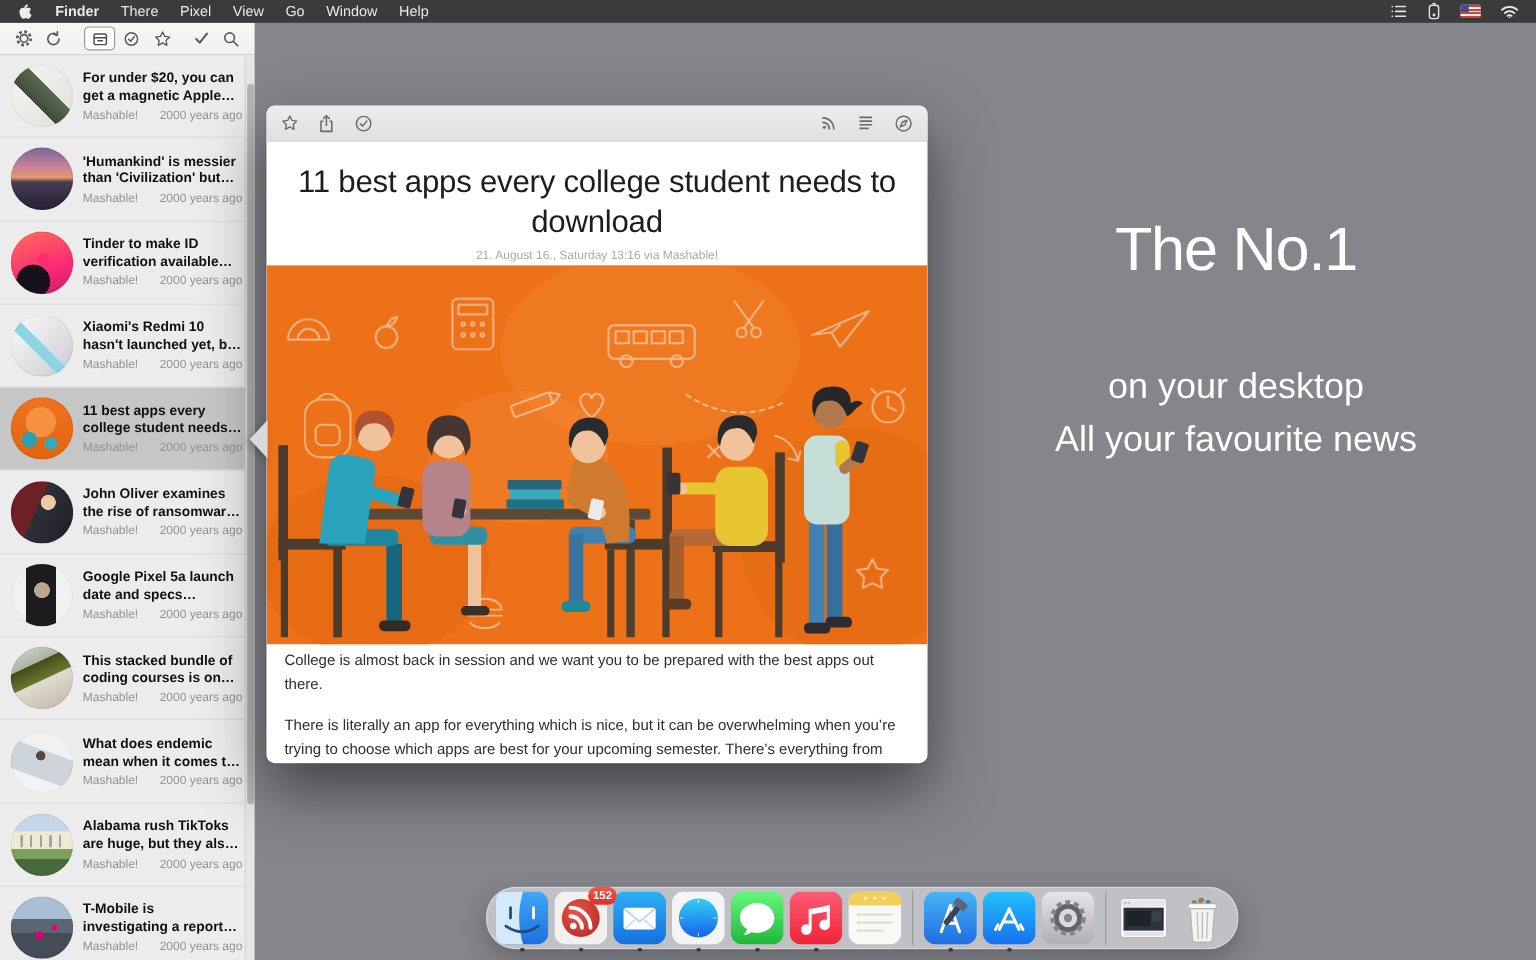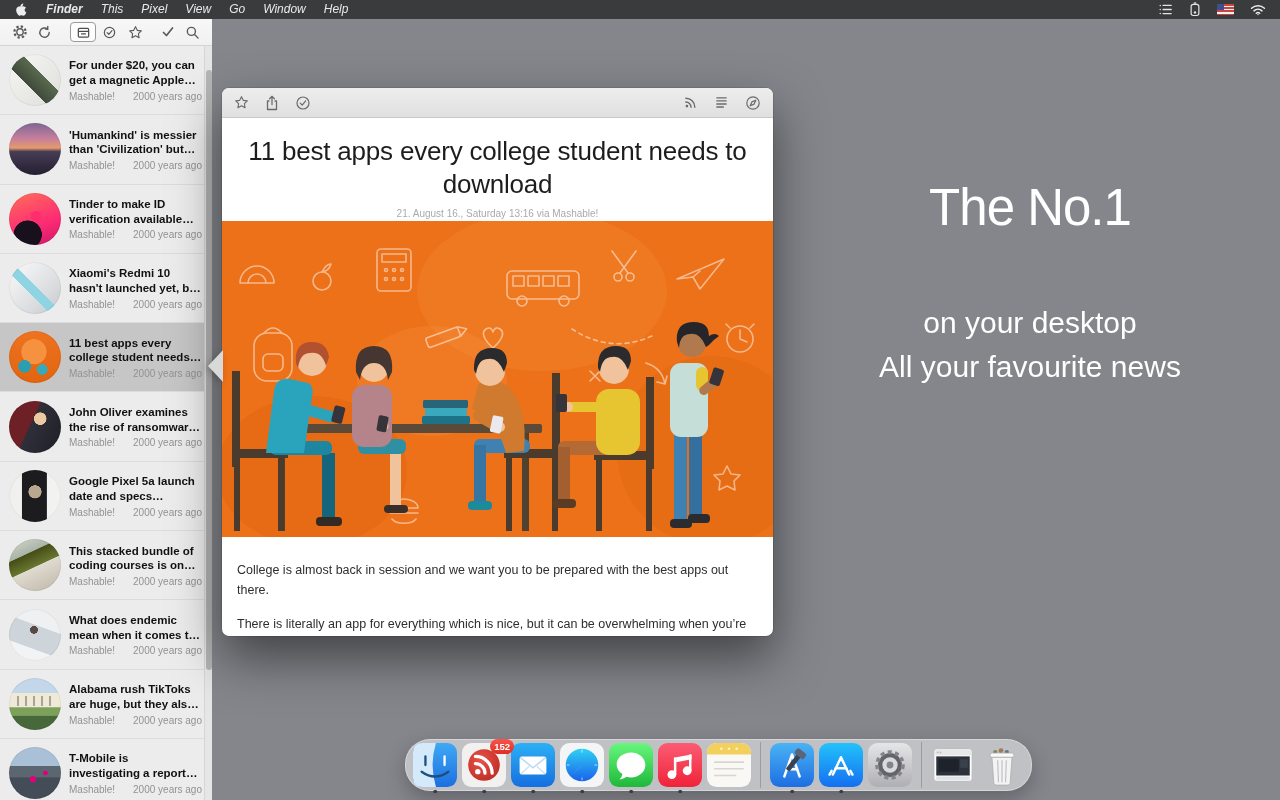--- a/index.html
+++ b/index.html
@@ -10,21 +10,21 @@
     position:relative;
   }
 
   
   .menubar {
     position:absolute; top:0; left:0; width:1280px; height:19px;
     background:#3a3b3d; display:flex; align-items:center;
     color:#e9e9ea; font-size:12px; z-index:50;
   }
   .menubar .apple { padding:0 10px 0 14px; display:flex; align-items:center; }
-  .menu-item { padding:0 9px; line-height:19px;font-style:italic; }
+  .menu-item { padding:0 9px; line-height:19px; }
   .menu-item.bold { font-weight:bold; }
   .menubar-right { margin-left:auto; display:flex; align-items:center; gap:16px; padding-right:14px; }
   .statusicon { display:flex; align-items:center; }
 
   
   .sidebar {
     position:absolute; top:19px; left:0; width:212px; height:781px;
     background:#ececec; z-index:20;
   }
   .side-toolbar {
@@ -86,21 +86,21 @@
   .win-toolbar .spacer { flex:1; }
   .win-icon { display:flex; align-items:center; justify-content:center; }
 
   .article { text-align:center; }
   .article h1 {
     font-size:26px; font-weight:400; color:#1d1d1d; line-height:1.25;
     margin:17px 26px 8px; letter-spacing:-0.2px;
   }
   .article .dateline { font-size:10px; color:#aaa; margin-bottom:2px; }
   .hero { width:551px; height:316px; display:block; }
-  .article-body { text-align:left; padding:23px 15px; font-size:12.5px; color:#2e2e2e; line-height:1.6; }
+  .article-body { text-align:left; padding:3px 15px; font-size:12.5px; color:#2e2e2e; line-height:1.6; }
   .article-body p + p { margin-top:14px; }
 
   
   .desk-head {
     position:absolute; left:845px; top:172px; width:370px;
     text-align:center; color:#fff; z-index:5;
   }
   .desk-head .big { font-size:51px; line-height:1.4; font-weight:400; letter-spacing:-1px; }
   .desk-head .small { font-size:30px; line-height:1.45; margin-top:58px; }
 
@@ -129,21 +129,21 @@
 </style>
 </head>
 <body>
 
 <div class="menubar">
   <span class="apple">
     <svg width="13" height="15" viewBox="0 0 20 24">
         <path fill="#ececec" d="M13.1,6.2c0.8-1,1.4-2.4,1.2-3.8c-1.2,0.1-2.6,0.8-3.4,1.8C10.1,5.1,9.5,6.6,9.7,8C11,8.1,12.3,7.3,13.1,6.2z M16.6,12.8c0-2.5,2-3.7,2.1-3.8c-1.2-1.7-3-1.9-3.6-2c-1.5-0.2-3,0.9-3.8,0.9c-0.8,0-2-0.9-3.3-0.9c-1.7,0-3.2,1-4.1,2.5c-1.7,3-0.4,7.4,1.3,9.8c0.8,1.2,1.8,2.5,3.1,2.5c1.2-0.1,1.7-0.8,3.2-0.8c1.5,0,1.9,0.8,3.3,0.8c1.4,0,2.2-1.2,3.1-2.4c1-1.4,1.4-2.8,1.4-2.8C19.2,16.5,16.6,15.5,16.6,12.8z"></path>
       </svg>
   </span>
-  <span id="menu-items"><span class="menu-item bold">Finder</span><span class="menu-item">This</span><span class="menu-item">Pixel</span><span class="menu-item">View</span><span class="menu-item">Go</span><span class="menu-item">Window</span><span class="menu-item">Help</span></span>
+  <span id="menu-items"><span class="menu-item bold">Finder</span><span class="menu-item">There</span><span class="menu-item">Pixel</span><span class="menu-item">View</span><span class="menu-item">Go</span><span class="menu-item">Window</span><span class="menu-item">Help</span></span>
   <div class="menubar-right">
     <span class="statusicon">
       <svg width="15" height="13" viewBox="0 0 18 16" fill="none" stroke="#e3e3e3" stroke-width="1.6" stroke-linecap="round">
         <circle cx="2.5" cy="3" r="0.9" fill="#e3e3e3" stroke="none"></circle>
           <line x1="6" y1="3" x2="16" y2="3"></line>
         <circle cx="2.5" cy="8" r="0.9" fill="#e3e3e3" stroke="none"></circle>
           <line x1="6" y1="8" x2="16" y2="8"></line>
         <circle cx="2.5" cy="13" r="0.9" fill="#e3e3e3" stroke="none"></circle>
           <line x1="6" y1="13" x2="16" y2="13"></line>
       </svg>

